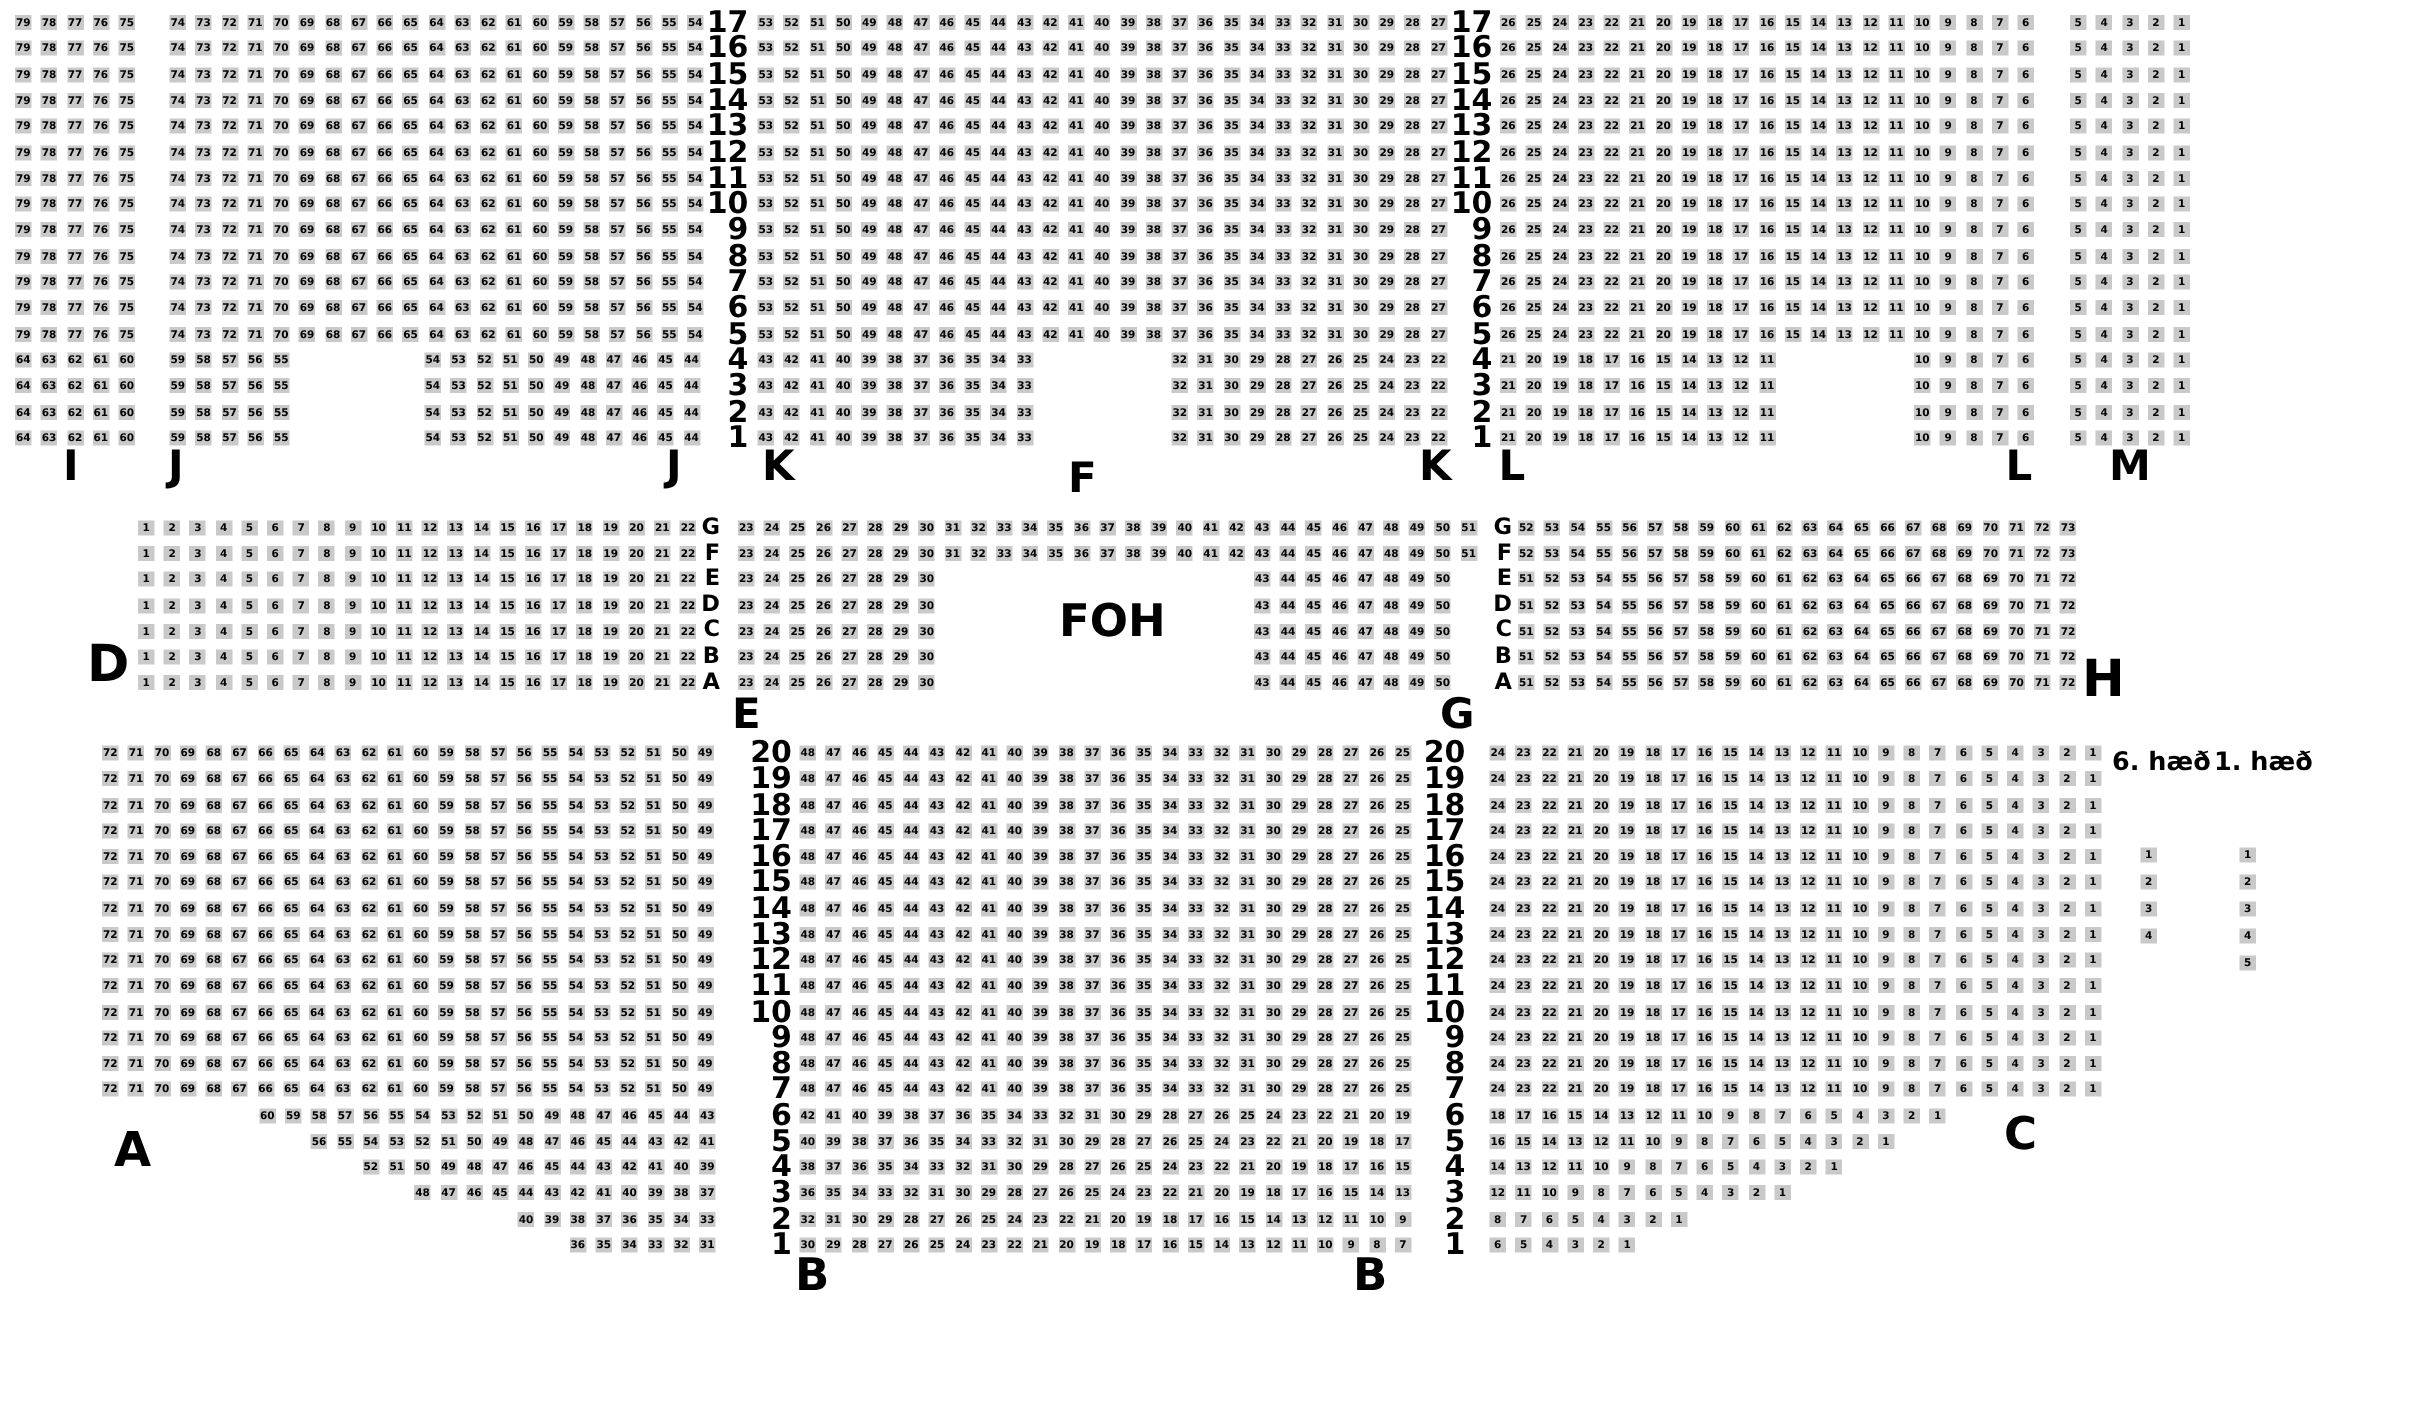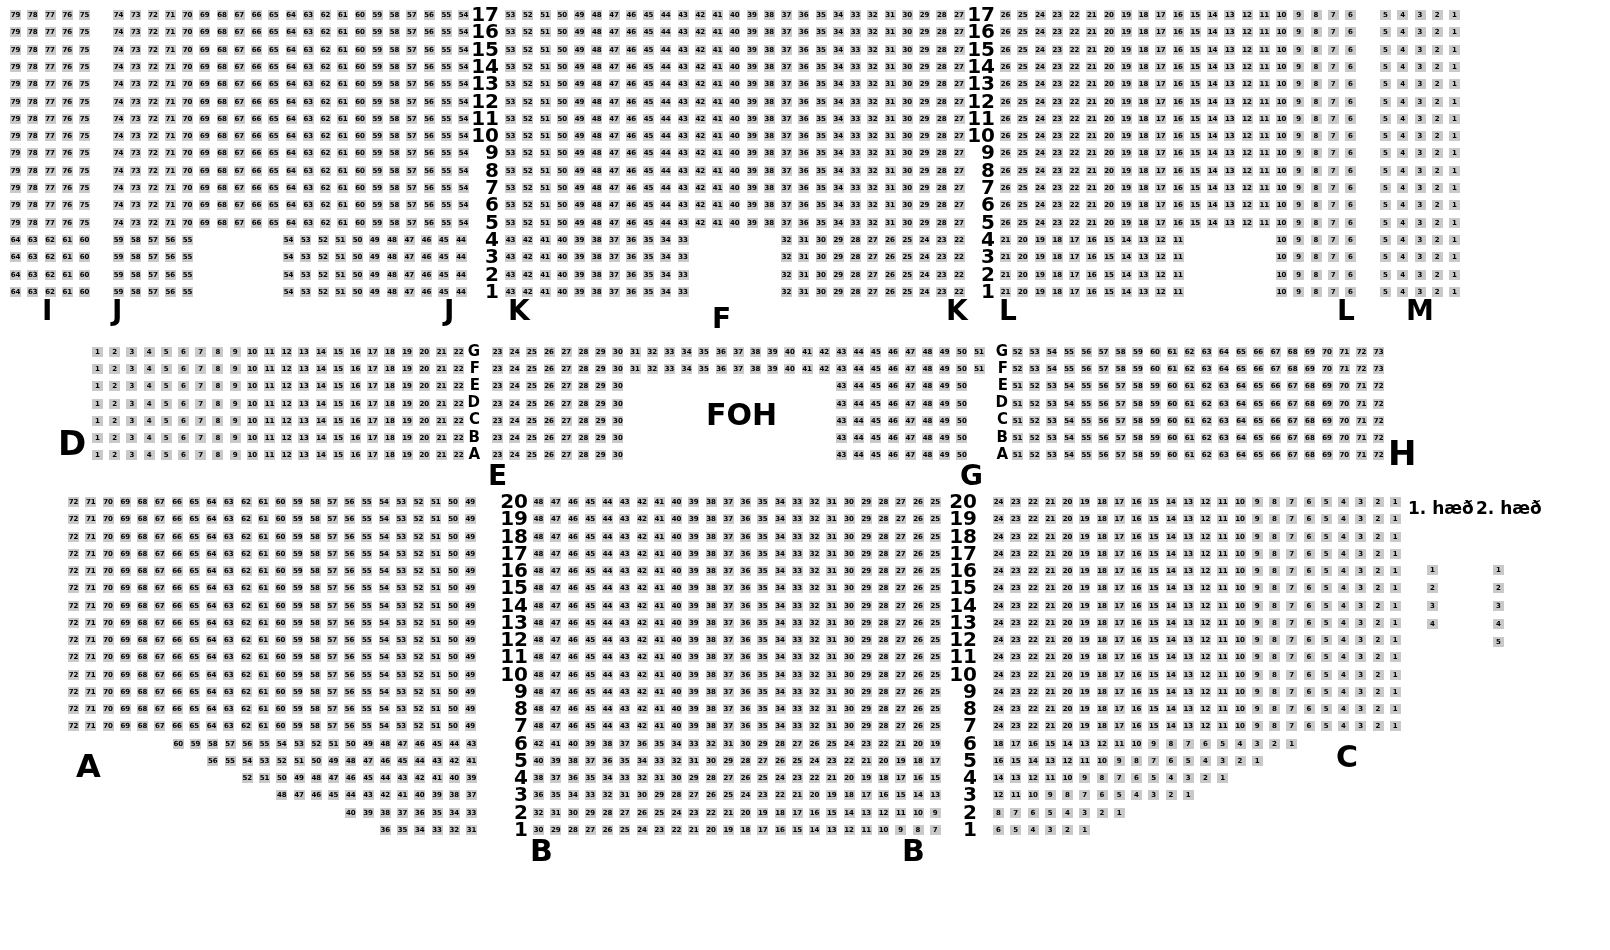--- a/index.html
+++ b/index.html
@@ -13,22 +13,22 @@
   .foh-label{position:absolute;left:706px;top:400px;font-size:30px;font-weight:700;line-height:1;}
   .legend-header{position:absolute;top:500px;font-size:17px;font-weight:700;line-height:1;}
   .legend-h1{left:1408px;}
   .legend-h2{left:1476px;}
 </style>
 </head>
 <body>
 
 <div class="stage">
   <div class="foh-label">FOH</div>
-  <div class="legend-header legend-h1">1. hæð</div>
-  <div class="legend-header legend-h2">2. hæð</div>
+  <div class="legend-header legend-h1">6. hæð</div>
+  <div class="legend-header legend-h2">1. hæð</div>
 <div class="seat" style="left: 10px; top: 10px;">79</div>
     <div class="seat" style="left: 27.25px; top: 10px;">78</div>
     <div class="seat" style="left: 44.5px; top: 10px;">77</div>
     <div class="seat" style="left: 61.75px; top: 10px;">76</div>
     <div class="seat" style="left: 79px; top: 10px;">75</div>
     <div class="seat" style="left: 10px; top: 27.3px;">79</div>
     <div class="seat" style="left: 27.25px; top: 27.3px;">78</div>
     <div class="seat" style="left: 44.5px; top: 27.3px;">77</div>
     <div class="seat" style="left: 61.75px; top: 27.3px;">76</div>
     <div class="seat" style="left: 79px; top: 27.3px;">75</div>

